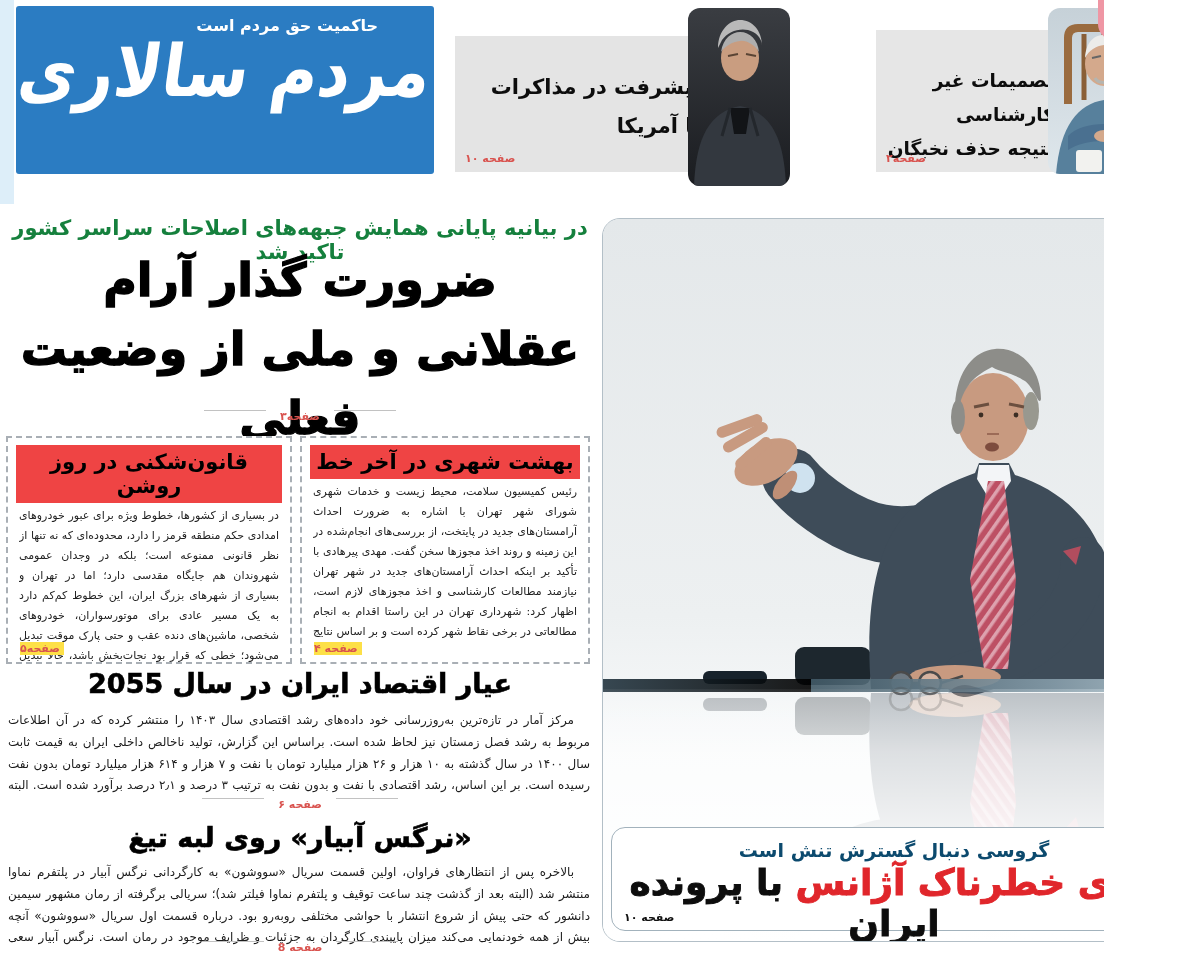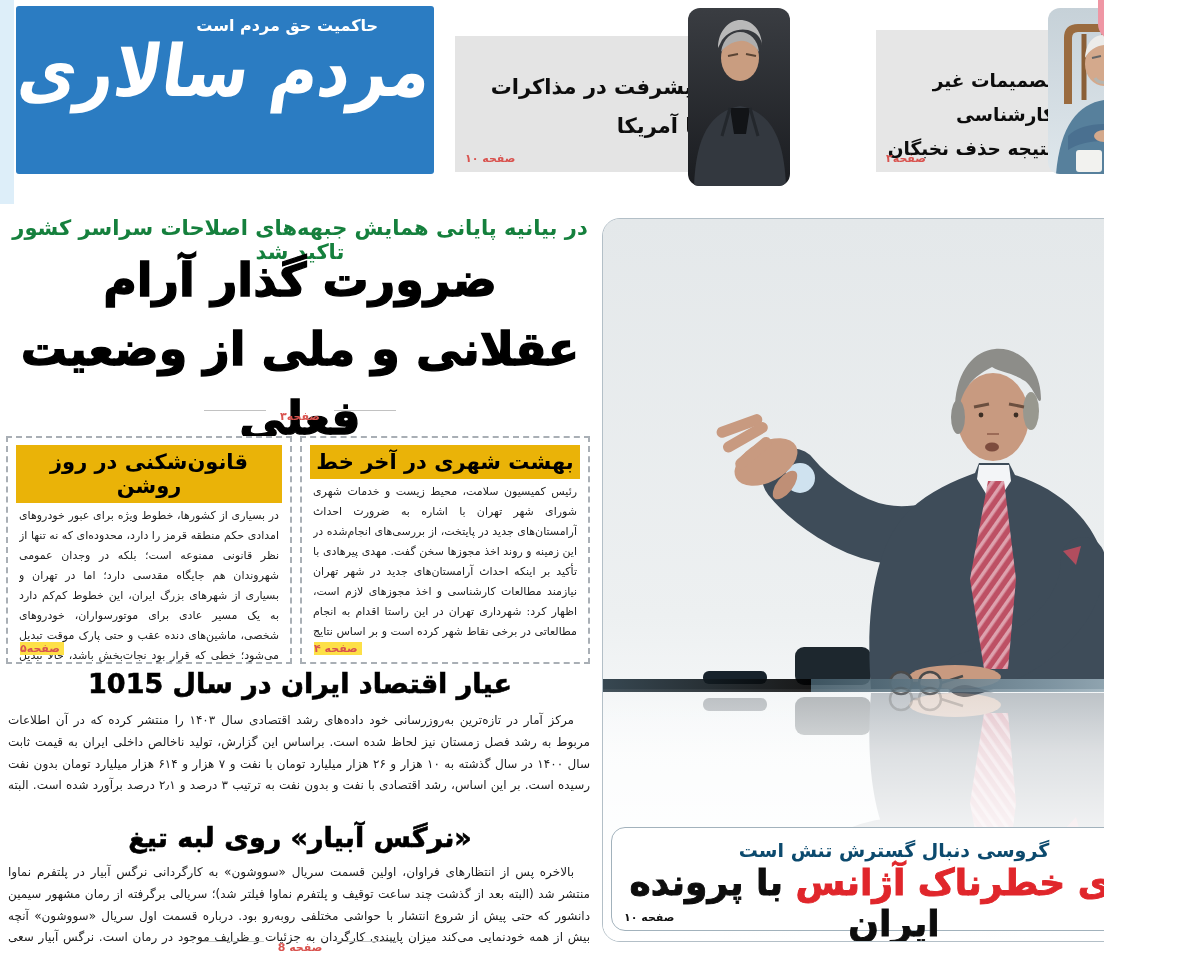--- a/index.html
+++ b/index.html
@@ -39,21 +39,21 @@
   
   .lead-kicker{position:absolute;left:0;top:216px;width:600px;text-align:center;font-size:21px;font-weight:bold;color:#15803d;}
   .lead-headline{position:absolute;left:0;top:246px;width:600px;text-align:center;font-size:46px;font-weight:900;
     color:#000;line-height:1.5;-webkit-text-stroke:1.3px #000;}
   .pageref-row{position:absolute;display:flex;align-items:flex-start;justify-content:center;gap:14px;}
   .pageref-row .dash{width:62px;border-top:1px solid #c2c2c2;}
   .lead-pageref{left:0;top:410px;width:600px;}
 
   
   .dashed-box{position:absolute;top:436px;width:286px;height:228px;border:2px dashed #a9afb5;background:#fff;box-sizing:border-box;}
-  .dashed-box .box-title{margin:7px 8px 3px 8px;background:#eab308;text-align:center;font-size:21px;font-weight:bold;padding:5px 0;color:#000;}
+  .dashed-box .box-title{margin:7px 8px 3px 8px;background:#ef4444;text-align:center;font-size:21px;font-weight:bold;padding:5px 0;color:#000;}
   .dashed-box .box-body{margin:2px 11px;font-size:11px;line-height:1.82;text-align:justify;color:#222;height:162px;overflow:hidden;}
   .dashed-box .pageref-red{position:absolute;left:12px;bottom:7px;background:#fde047;padding-right:4px;}
   .box-law{left:6px;}
   .box-cemetery{left:300px;width:290px;}
 
   
   .article-title{position:absolute;left:0;width:600px;text-align:center;font-size:27px;font-weight:bold;color:#000;-webkit-text-stroke:0.6px #000;}
   .article-body{position:absolute;left:8px;width:582px;font-size:12px;line-height:1.82;text-align:justify;color:#1c1c1c;text-indent:16px;height:88px;overflow:hidden;}
   .art-economy-title{top:668px;}
   .art-economy-body{top:710px;}
@@ -167,22 +167,27 @@
     <div class="box-title">قانون‌شکنی در روز روشن</div>
     <div class="box-body">در بسیاری از کشورها، خطوط ویژه برای عبور خودروهای امدادی حکم منطقه قرمز را دارد، محدوده‌ای که نه تنها از نظر قانونی ممنوعه است؛ بلکه در وجدان عمومی شهروندان هم جایگاه مقدسی دارد؛ اما در تهران و بسیاری از شهرهای بزرگ ایران، این خطوط کم‌کم دارد به یک مسیر عادی برای موتورسواران، خودروهای شخصی، ماشین‌های دنده عقب و حتی پارک موقت تبدیل می‌شود؛ خطی که قرار بود نجات‌بخش باشد، حالا تبدیل به چالش تازه‌ای برای اورژانس، آتش‌نشانی و نیروهای امدادی شده است. در هیاهوی همیشگی خیابان‌های تهران و دیگر کلانشهرهای کشور، گاهی یک ثانیه تأخیر می‌تواند جان انسانی را بگیرد. در چنین شرایطی، خطوط ویژه علاوه بر...</div>
     <span class="pageref-red">صفحه۵</span>
   </div>
   <div class="dashed-box box-cemetery">
     <div class="box-title">بهشت شهری در آخر خط</div>
     <div class="box-body">رئیس کمیسیون سلامت، محیط زیست و خدمات شهری شورای شهر تهران با اشاره به ضرورت احداث آرامستان‌های جدید در پایتخت، از بررسی‌های انجام‌شده در این زمینه و روند اخذ مجوزها سخن گفت. مهدی پیرهادی با تأکید بر اینکه احداث آرامستان‌های جدید در شهر تهران نیازمند مطالعات کارشناسی و اخذ مجوزهای لازم است، اظهار کرد: شهرداری تهران در این راستا اقدام به انجام مطالعاتی در برخی نقاط شهر کرده است و بر اساس نتایج این مطالعات، پنج محدوده به شورای اسلامی شهر تهران پیشنهاد شد. وی افزود: از میان این پنج محدوده، سه محدوده مورد تأیید شورای شهر قرار گرفت، چرا که احداث آرامستان در هر یک از این نقاط نیازمند...</div>
     <span class="pageref-red">صفحه ۴</span>
   </div>
 
-  <div class="article-title art-economy-title">عیار اقتصاد ایران در سال 1015</div>
+  <div class="article-title art-economy-title">عیار اقتصاد ایران در سال 2055</div>
   <div class="article-body art-economy-body">مرکز آمار در تازه‌ترین به‌روزرسانی خود داده‌های رشد اقتصادی سال ۱۴۰۳ را منتشر کرده که در آن اطلاعات مربوط به رشد فصل زمستان نیز لحاظ شده است. براساس این گزارش، تولید ناخالص داخلی ایران به قیمت ثابت سال ۱۴۰۰ در سال گذشته به ۱۰ هزار و ۲۶ هزار میلیارد تومان با نفت و ۷ هزار و ۶۱۴ هزار میلیارد تومان بدون نفت رسیده است. بر این اساس، رشد اقتصادی با نفت و بدون نفت به ترتیب ۳ درصد و ۲٫۱ درصد برآورد شده است. البته این رشد نماینده بخش عرضه اقتصاد است. بررسی‌ها نشان می‌دهد که مانند بخش عرضه اقتصاد، بخش تقاضا نیز با کاهش رشد روبرو بوده است. ابتدا مهم‌ترین...</div>
+  <div class="pageref-row art-economy-pageref">
+    <span class="dash"></span>
+    <span class="pageref-red">صفحه ۶</span>
+    <span class="dash"></span>
+  </div>
 
   <div class="article-title art-series-title">«نرگس آبیار» روی لبه تیغ</div>
   <div class="article-body art-series-body">بالاخره پس از انتظارهای فراوان، اولین قسمت سریال «سووشون» به کارگردانی نرگس آبیار در پلتفرم نماوا منتشر شد (البته بعد از گذشت چند ساعت توقیف و پلتفرم نماوا فیلتر شد)؛ سریالی برگرفته از رمان مشهور سیمین دانشور که حتی پیش از شروع انتشار با حواشی مختلفی روبه‌رو بود. درباره قسمت اول سریال «سووشون» آنچه بیش از همه خودنمایی می‌کند میزان پایبندی کارگردان به جزئیات و ظرایف موجود در رمان است. نرگس آبیار سعی کرده به شیوه‌های مختلف، به تمام وجوه سریال پایبند بماند و این شیوه با استقبال خوبی هم روبه‌رو شده است. بازی بهنوش طباطبایی در نقش «زری» کاراکتر اصلی این سریال هم جزو نکات مثبت آن به حساب می‌آید. قسمت ابتدایی سریال «سووشون» روز جمعه ۹ خرداد در پلتفرم نماوا منتشر شده و واکنش‌های مختلفی به همراه داشته است...</div>
   <div class="pageref-row art-series-pageref">
     <span class="dash"></span>
     <span class="pageref-red">صفحه 8</span>
     <span class="dash"></span>
   </div>
 
   <div class="photo-card">

